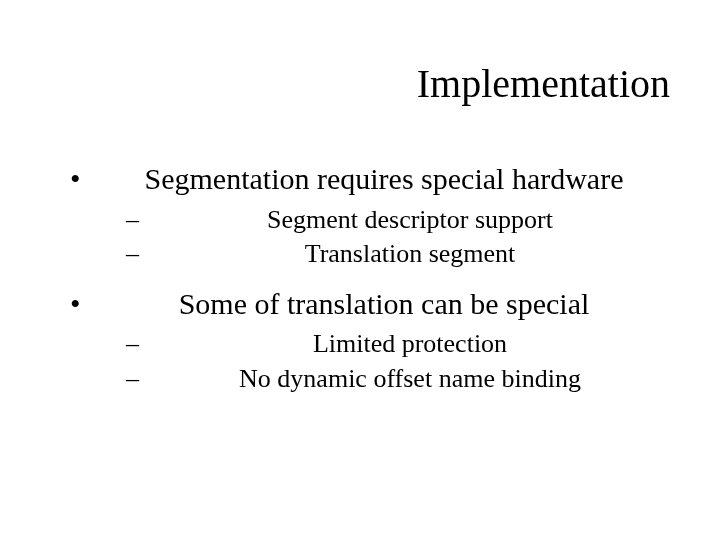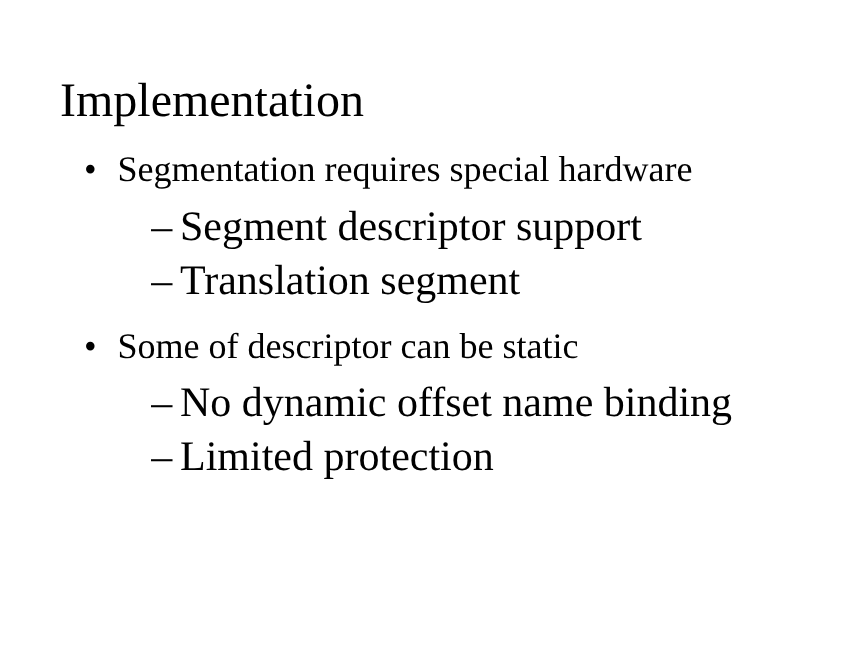--- a/index.html
+++ b/index.html
@@ -12,49 +12,50 @@
     color: #000000;
   }
   .slide {
     width: 720px;
     height: 540px;
     position: relative;
     box-sizing: border-box;
     padding: 40px 50px 50px 50px;
   }
   .title {
-    text-align: left;
+    text-align: right;
     font-size: 40px;
-    margin: 20px 0 16px 0;
+    margin: 20px 0 53px 0;
     font-weight: normal;
   }
   ul.level1 {
     list-style: none;
     padding: 0;
     margin: 0 0 0 20px;
     font-size: 30px;
+    text-align: center;
   }
   ul.level1 > li {
     position: relative;
     padding-left: 28px;
     margin-bottom: 4px;
     line-height: 1.25;
   }
   ul.level1 > li::before {
     content: "•";
     position: absolute;
     left: 0;
     top: 0;
     font-size: 30px;
   }
   ul.level2 {
     list-style: none;
     padding: 0;
     margin: 6px 0 14px 28px;
-    font-size: 35px;
+    font-size: 26px;
   }
   ul.level2 > li {
     position: relative;
     padding-left: 24px;
     margin-bottom: 2px;
     line-height: 1.25;
   }
   ul.level2 > li::before {
     content: "–";
     position: absolute;
@@ -70,20 +71,20 @@
 
   <ul class="level1">
     <li>
       <span>Segmentation requires special hardware</span>
       <ul class="level2">
         <li><span>Segment descriptor support</span></li>
         <li><span>Translation segment</span></li>
       </ul>
     </li>
     <li>
-      <span>Some of descriptor can be static</span>
+      <span>Some of translation can be special</span>
       <ul class="level2">
+        <li><span>Limited protection</span></li>
         <li><span>No dynamic offset name binding</span></li>
-        <li><span>Limited protection</span></li>
       </ul>
     </li>
   </ul>
 </div>
 
 </body></html>

